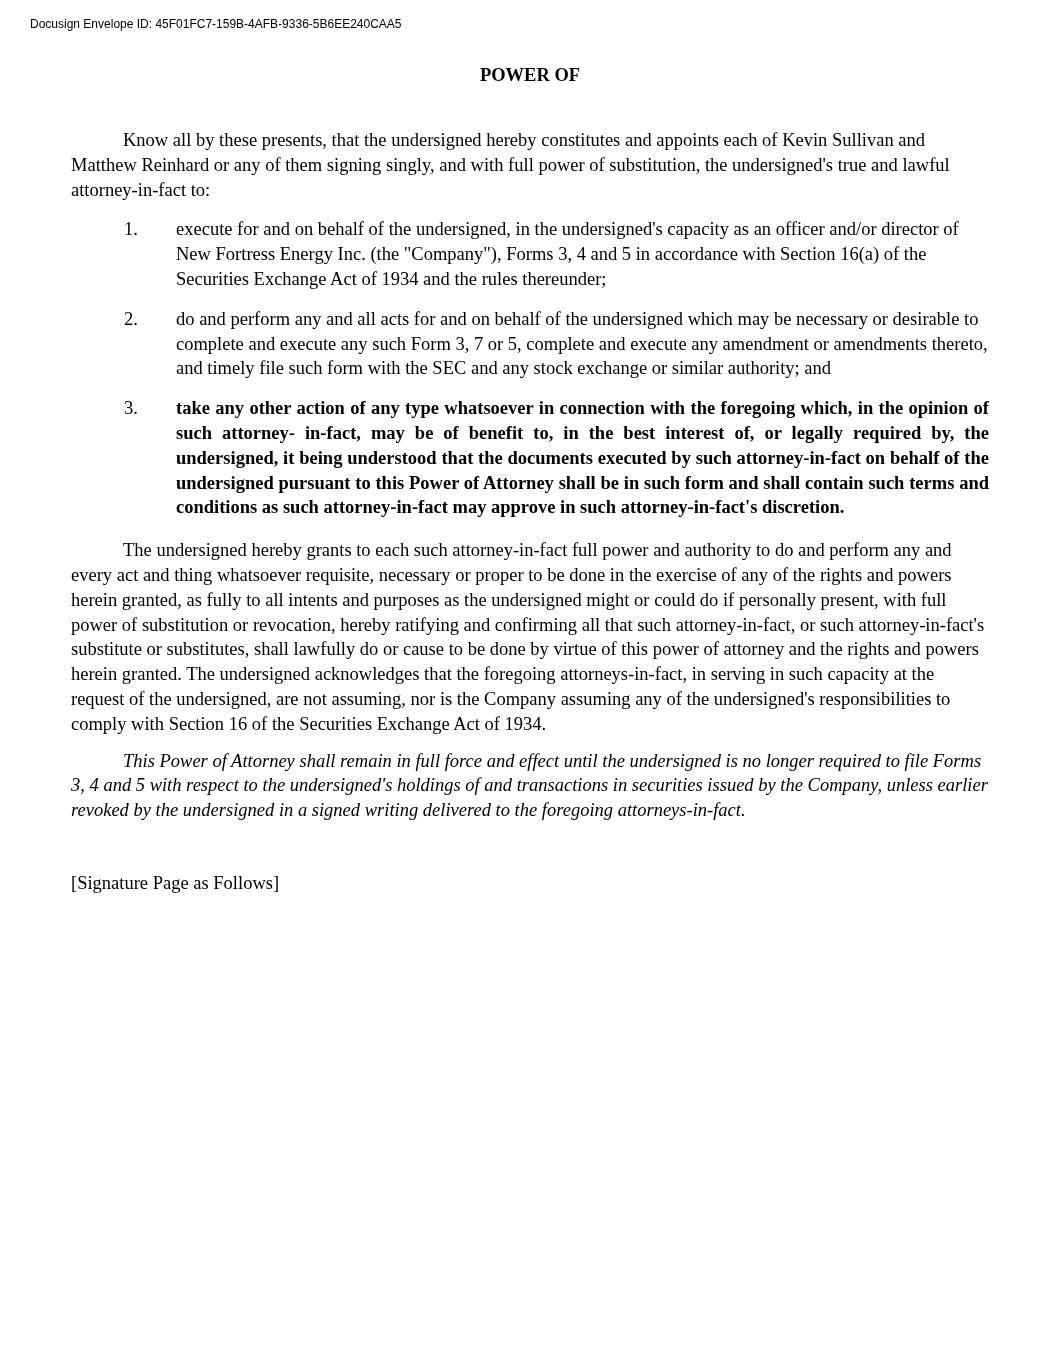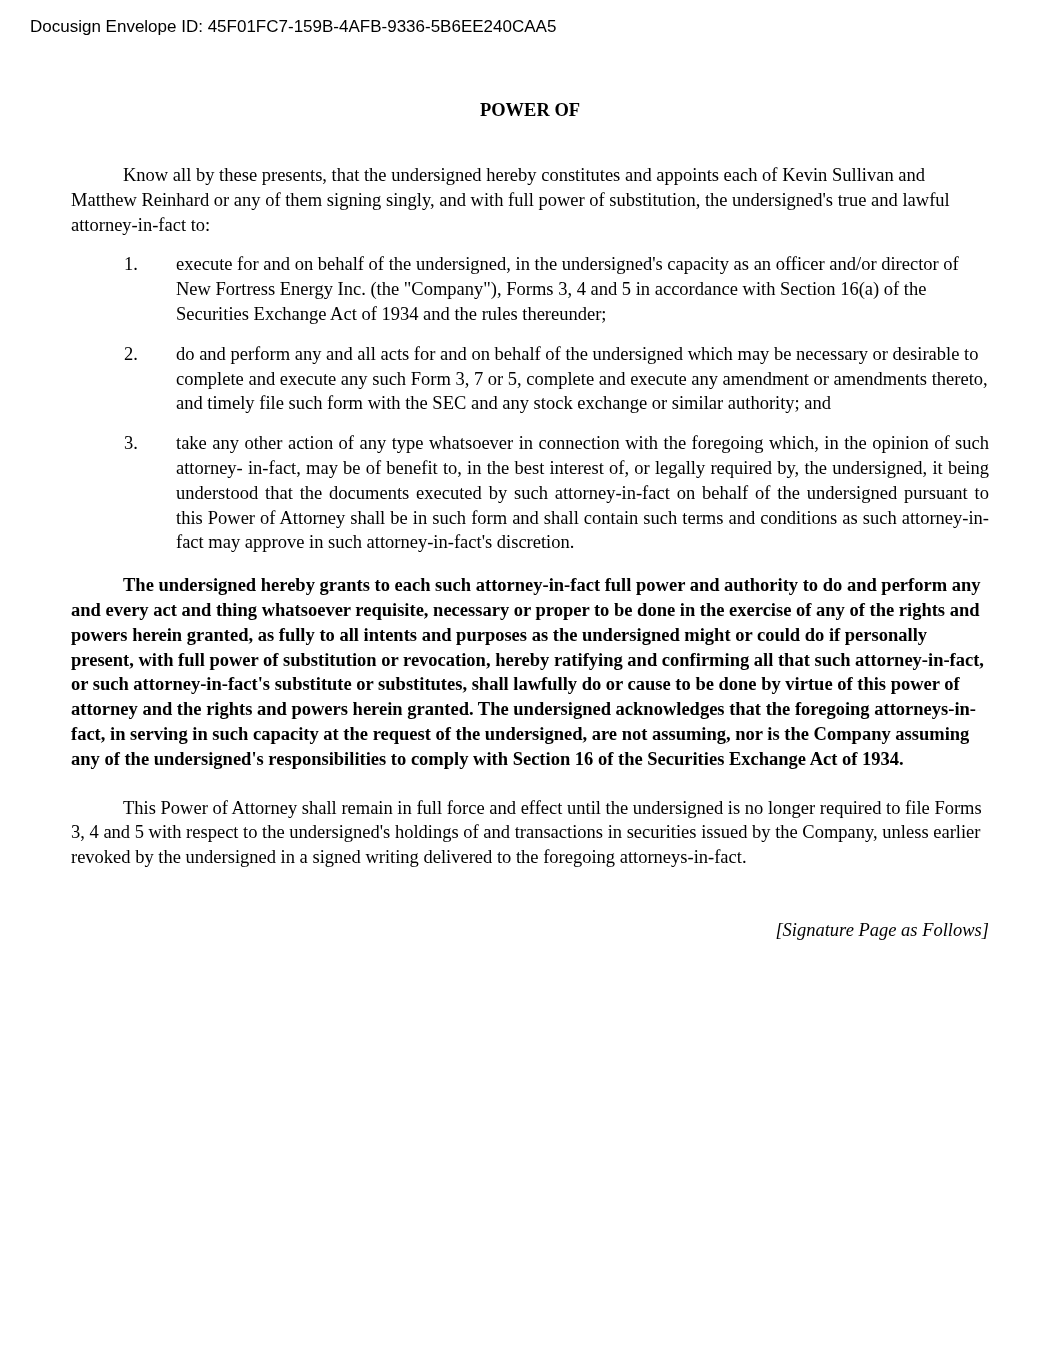--- a/index.html
+++ b/index.html
@@ -12,41 +12,41 @@
       height: 1365px;
       position: relative;
       overflow: hidden;
       color: #000000;
     }
     .envelope-id {
       position: absolute;
       left: 30px;
       top: 17px;
       font-family: "Liberation Sans", sans-serif;
-      font-size: 17px;
+      font-size: 12px;
       color: #000;
       white-space: nowrap;
     }
     .page {
       position: absolute;
       left: 71px;
       top: 62px;
       width: 918px;
       font-family: "Liberation Serif", serif;
       font-size: 18.5px;
       line-height: 24.8px;
     }
     .title {
       text-align: center;
       font-weight: bold;
       font-size: 18.5px;
       line-height: 27px;
       margin: 0;
     }
-    .title span { display: block; margin-top: 35px; }
+    .title span { display: block; }
     .para {
       margin: 0;
       text-indent: 52px;
     }
     .intro { margin-top: 39px; }
     .list {
       margin: 15px 0 0 0;
       padding: 0;
       list-style: none;
     }
@@ -54,27 +54,26 @@
       position: relative;
       padding-left: 105px;
       margin-bottom: 15px;
     }
     .list-num {
       position: absolute;
       left: 53px;
       top: 0;
     }
     .list-text { display: block; }
-    .justify { text-align: justify; }
-    .grants { margin-top: 18px; font-weight: bold; }
-    .remain { margin-top: 24px; }
+    .justify { text-align: justify; font-weight: bold; }
+    .grants { margin-top: 18px; }
+    .remain { margin-top: 12px; font-style: italic; }
     .sig-note {
       margin-top: 48px;
-      text-align: right;
-      font-style: italic;
+      text-align: left;
     }
   </style>
 </head>
 <body>
 
 <div class="envelope-id">Docusign Envelope ID: 45F01FC7-159B-4AFB-9336-5B6EE240CAA5</div>
 
 <div class="page">
   <h1 class="title">
     <span>POWER OF</span>

